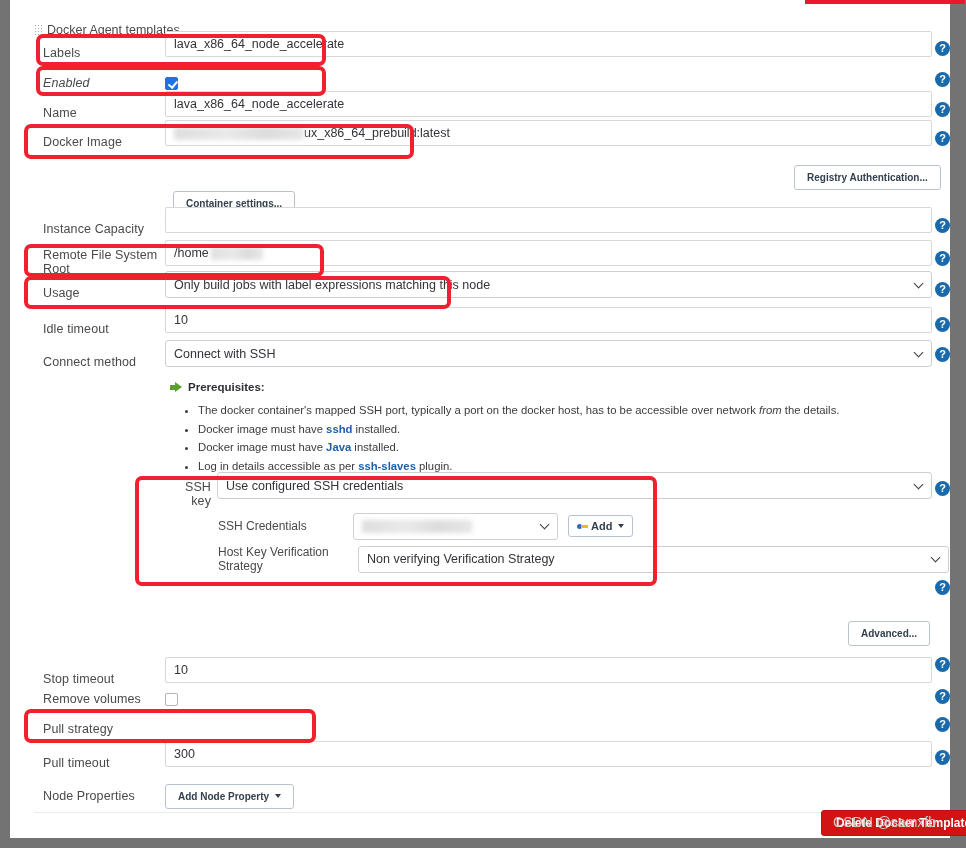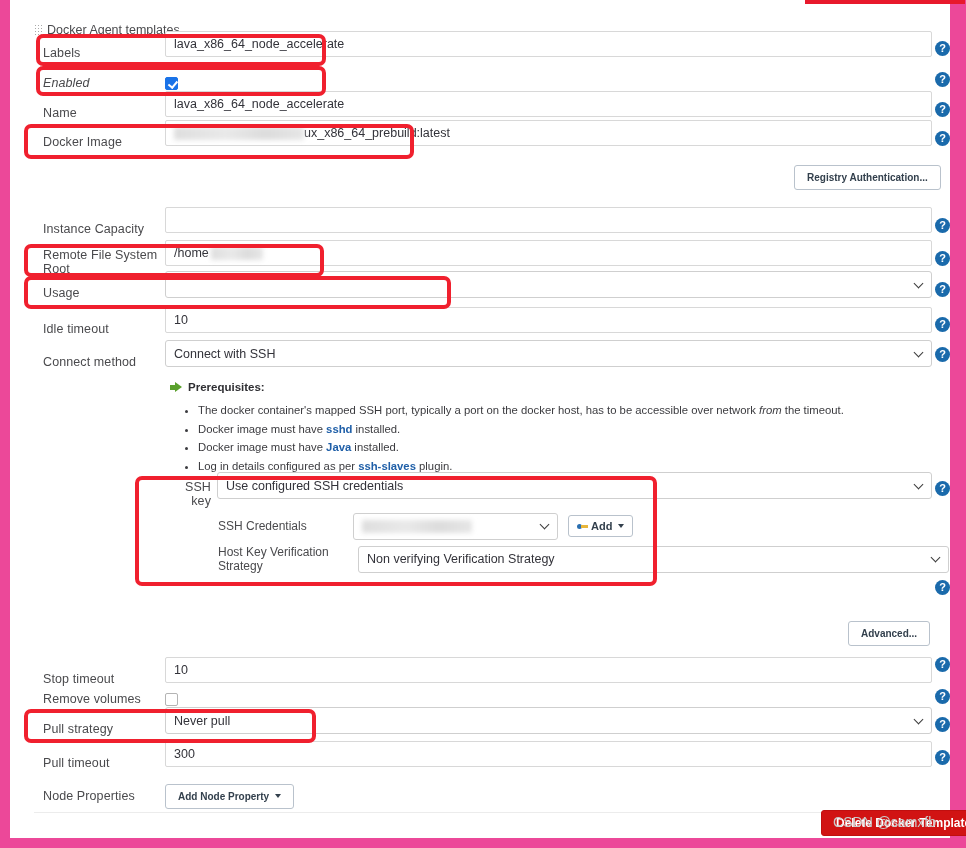--- a/index.html
+++ b/index.html
@@ -6,21 +6,21 @@
   html, body {
     margin: 0; padding: 0;
     width: 966px; height: 848px;
     background: #1f2023;
     font-family: "Liberation Sans", sans-serif;
   }
   #page {
     position: relative;
     width: 966px; height: 848px;
     overflow: hidden;
-    background: #ec4899;
+    background: #737373;
     padding-left: 37px;
   }
   
   .surface {
     position: absolute;
     left: 10px; top: 0; width: 940px; height: 838px;
     background: #ffffff;
   }
   .top-redbar {
     position: absolute;
@@ -307,20 +307,23 @@
             <span>ux_x86_64_prebuild:latest</span>
         </div>
       </div>
     </div>
     <div class="help" style="left:925px; top:131px;">?</div>
 
     <div style="position:absolute; left:784px; top:165px;">
       <div class="btn">Registry Authentication...</div>
     </div>
 
+    <div style="position:absolute; left:163px; top:191px;">
+      <div class="btn">Container settings...</div>
+    </div>
 
     <div class="row" style="top:214px;">
       <div class="lbl">Instance Capacity</div>
       <div class="ctrl">
         <div class="inp"></div>
       </div>
     </div>
     <div class="help" style="left:925px; top:218px;">?</div>
 
     <div class="row" style="top:247px;">
@@ -331,20 +334,21 @@
             <span class="blur" style="width:52px; margin-left:2px;"></span>
         </div>
       </div>
     </div>
     <div class="help" style="left:925px; top:251px;">?</div>
 
     <div class="row" style="top:278px;">
       <div class="lbl">Usage</div>
       <div class="ctrl">
         <div class="sel">
+          <span>Only build jobs with label expressions matching this node</span>
           <span class="caret"></span>
         </div>
       </div>
     </div>
     <div class="help" style="left:925px; top:282px;">?</div>
 
     <div class="row" style="top:314px;">
       <div class="lbl">Idle timeout</div>
       <div class="ctrl">
         <div class="inp">10</div>
@@ -362,24 +366,24 @@
       </div>
     </div>
     <div class="help" style="left:925px; top:347px;">?</div>
 
     <div id="prereq">
       <div class="prereq-head">
         <span class="arrow-icon"></span>
         <span>Prerequisites:</span>
       </div>
       <ul id="prereq-list">
-          <li><span>The docker container's mapped SSH port, typically a port on the docker host, has to be accessible over network </span><em>from</em><span> the timeout.</span></li>
+          <li><span>The docker container's mapped SSH port, typically a port on the docker host, has to be accessible over network </span><em>from</em><span> the details.</span></li>
           <li><span>Docker image must have </span><a href="#">sshd</a><span> installed.</span></li>
           <li><span>Docker image must have </span><a href="#">Java</a><span> installed.</span></li>
-          <li><span>Log in details configured as per </span><a href="#">ssh-slaves</a><span> plugin.</span></li>
+          <li><span>Log in details accessible as per </span><a href="#">ssh-slaves</a><span> plugin.</span></li>
         </ul>
     </div>
 
     <div class="row" style="top:479px; left:155px; width:767px;">
       <div class="lbl" style="width:52px; flex:0 0 52px; padding-left:0; text-align:right; padding-right:6px;">SSH key</div>
       <div class="ctrl">
         <div class="sel">
           <span>Use configured SSH credentials</span>
           <span class="caret"></span>
         </div>
@@ -430,26 +434,20 @@
     <div class="row" style="top:684px;">
       <div class="lbl">Remove volumes</div>
       <div class="ctrl" style="display:flex;align-items:center;">
         <span class="cbx off"></span>
       </div>
     </div>
     <div class="help" style="left:925px; top:689px;">?</div>
 
     <div class="row" style="top:714px;">
       <div class="lbl">Pull strategy</div>
-      <div class="ctrl">
-        <div class="sel">
-          <span>Never pull</span>
-          <span class="caret"></span>
-        </div>
-      </div>
     </div>
     <div class="help" style="left:925px; top:717px;">?</div>
 
     <div class="row" style="top:748px;">
       <div class="lbl">Pull timeout</div>
       <div class="ctrl">
         <div class="inp">300</div>
       </div>
     </div>
     <div class="help" style="left:925px; top:750px;">?</div>

